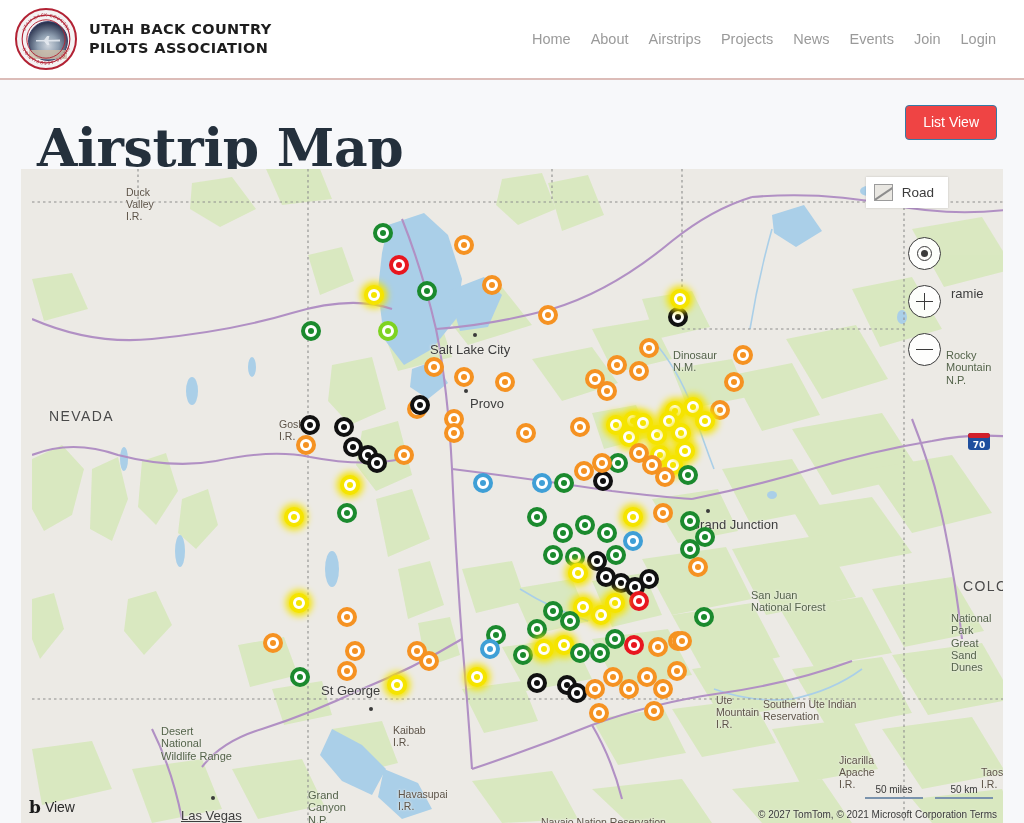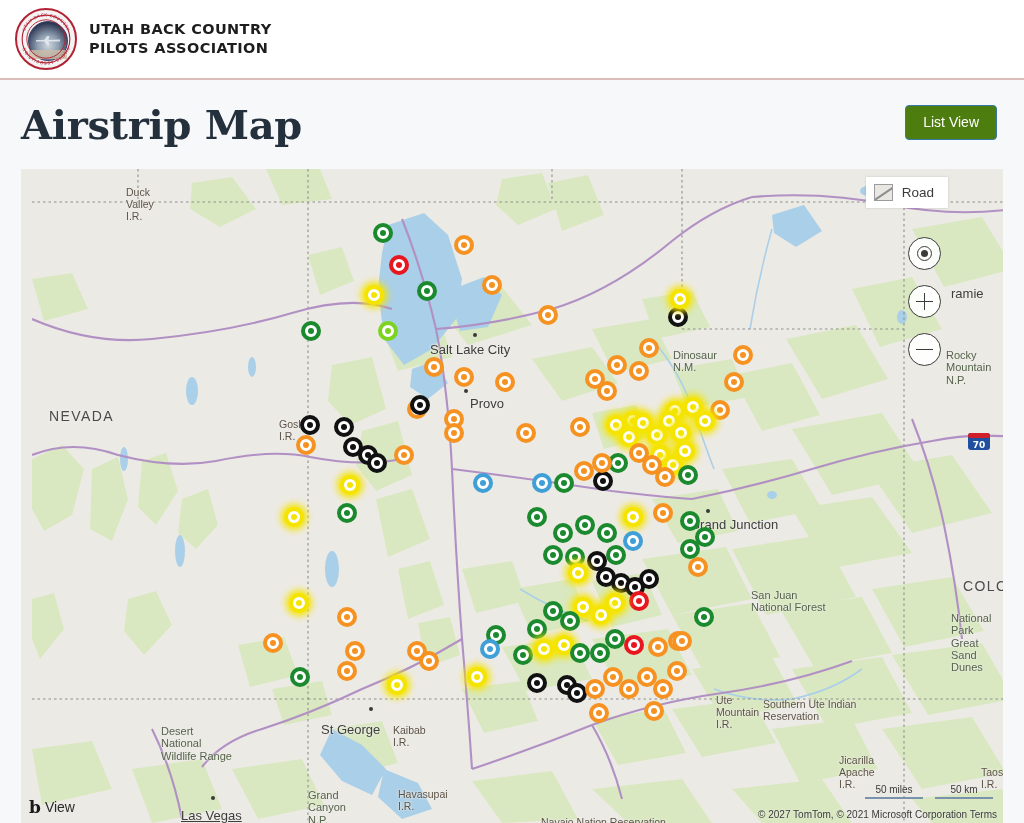--- a/index.html
+++ b/index.html
@@ -71,30 +71,30 @@
     white-space: nowrap;
   }
 
   
   .title-row {
     position: absolute; top: 80px; left: 0;
     width: 1024px; height: 88px;
   }
   .page-title {
     position: absolute; left: 21px; top: 21px;
-    margin: 0;
+    margin: 16px;
     font-family: "DejaVu Serif", serif;
     font-weight: bold;
-    font-size: 40px;
+    font-size: 52px;
     color: #24303c;
     letter-spacing: -.3px;
   }
   .list-view-btn {
     position: absolute; right: 27px; top: 105px;
-    background: #4d7c0f;
+    background: #ef4444;
     color: #fff;
     border: 1px solid #357ba5;
     border-radius: 4px;
     padding: 8px 17px;
     font-size: 14px;
     cursor: pointer;
     line-height: 1.2;
   }
 
   
@@ -240,20 +240,30 @@
           <textPath href="#arcBot" startOffset="50%" text-anchor="middle">PILOTS ASSOCIATION</textPath>
         </text>
       </svg>
     </div>
     <div class="brand-name">
       <span>Utah Back Country</span>
       <span class="l2">Pilots Association</span>
     </div>
   </div>
 
+  <nav class="main-nav" id="main-nav">
+      <a href="#">Home</a>
+      <a href="#">About</a>
+      <a href="#">Airstrips</a>
+      <a href="#">Projects</a>
+      <a href="#">News</a>
+      <a href="#">Events</a>
+      <a href="#">Join</a>
+      <a href="#">Login</a>
+    </nav>
 </header>
 
 <div class="title-row">
   <h1 class="page-title">Airstrip Map</h1>
 </div>
 <button class="list-view-btn">List View</button>
 
 <div class="map-wrap">
 
   <div class="map-canvas">
@@ -413,21 +423,21 @@
       <div class="map-label ir" style="left: 742px; top: 530px;">Southern Ute Indian
 Reservation</div>
       <div class="map-label ir" style="left: 818px; top: 586px;">Jicarilla
 Apache
 I.R.</div>
       <div class="map-label ir" style="left: 960px; top: 598px;">Taos
 I.R.</div>
       <div class="map-label park" style="left: 140px; top: 556px;">Desert
 National
 Wildlife Range</div>
-      <div class="map-label city" style="left: 300px; top: 554px;">St George</div>
+      <div class="map-label city" style="left: 300px; top: 515px;">St George</div>
       <div class="map-label ir" style="left: 372px; top: 556px;">Kaibab
 I.R.</div>
       <div class="map-label city" style="left: 160px; top: 640px; text-decoration: underline;">Las Vegas</div>
       <div class="map-label park" style="left: 287px; top: 620px;">Grand
 Canyon
 N.P.</div>
       <div class="map-label ir" style="left: 377px; top: 620px;">Havasupai
 I.R.</div>
       <div class="map-label ir" style="left: 520px; top: 648px;">Navajo Nation Reservation</div>
       <div class="map-label city" style="left: 930px; top: 118px;">ramie</div>

